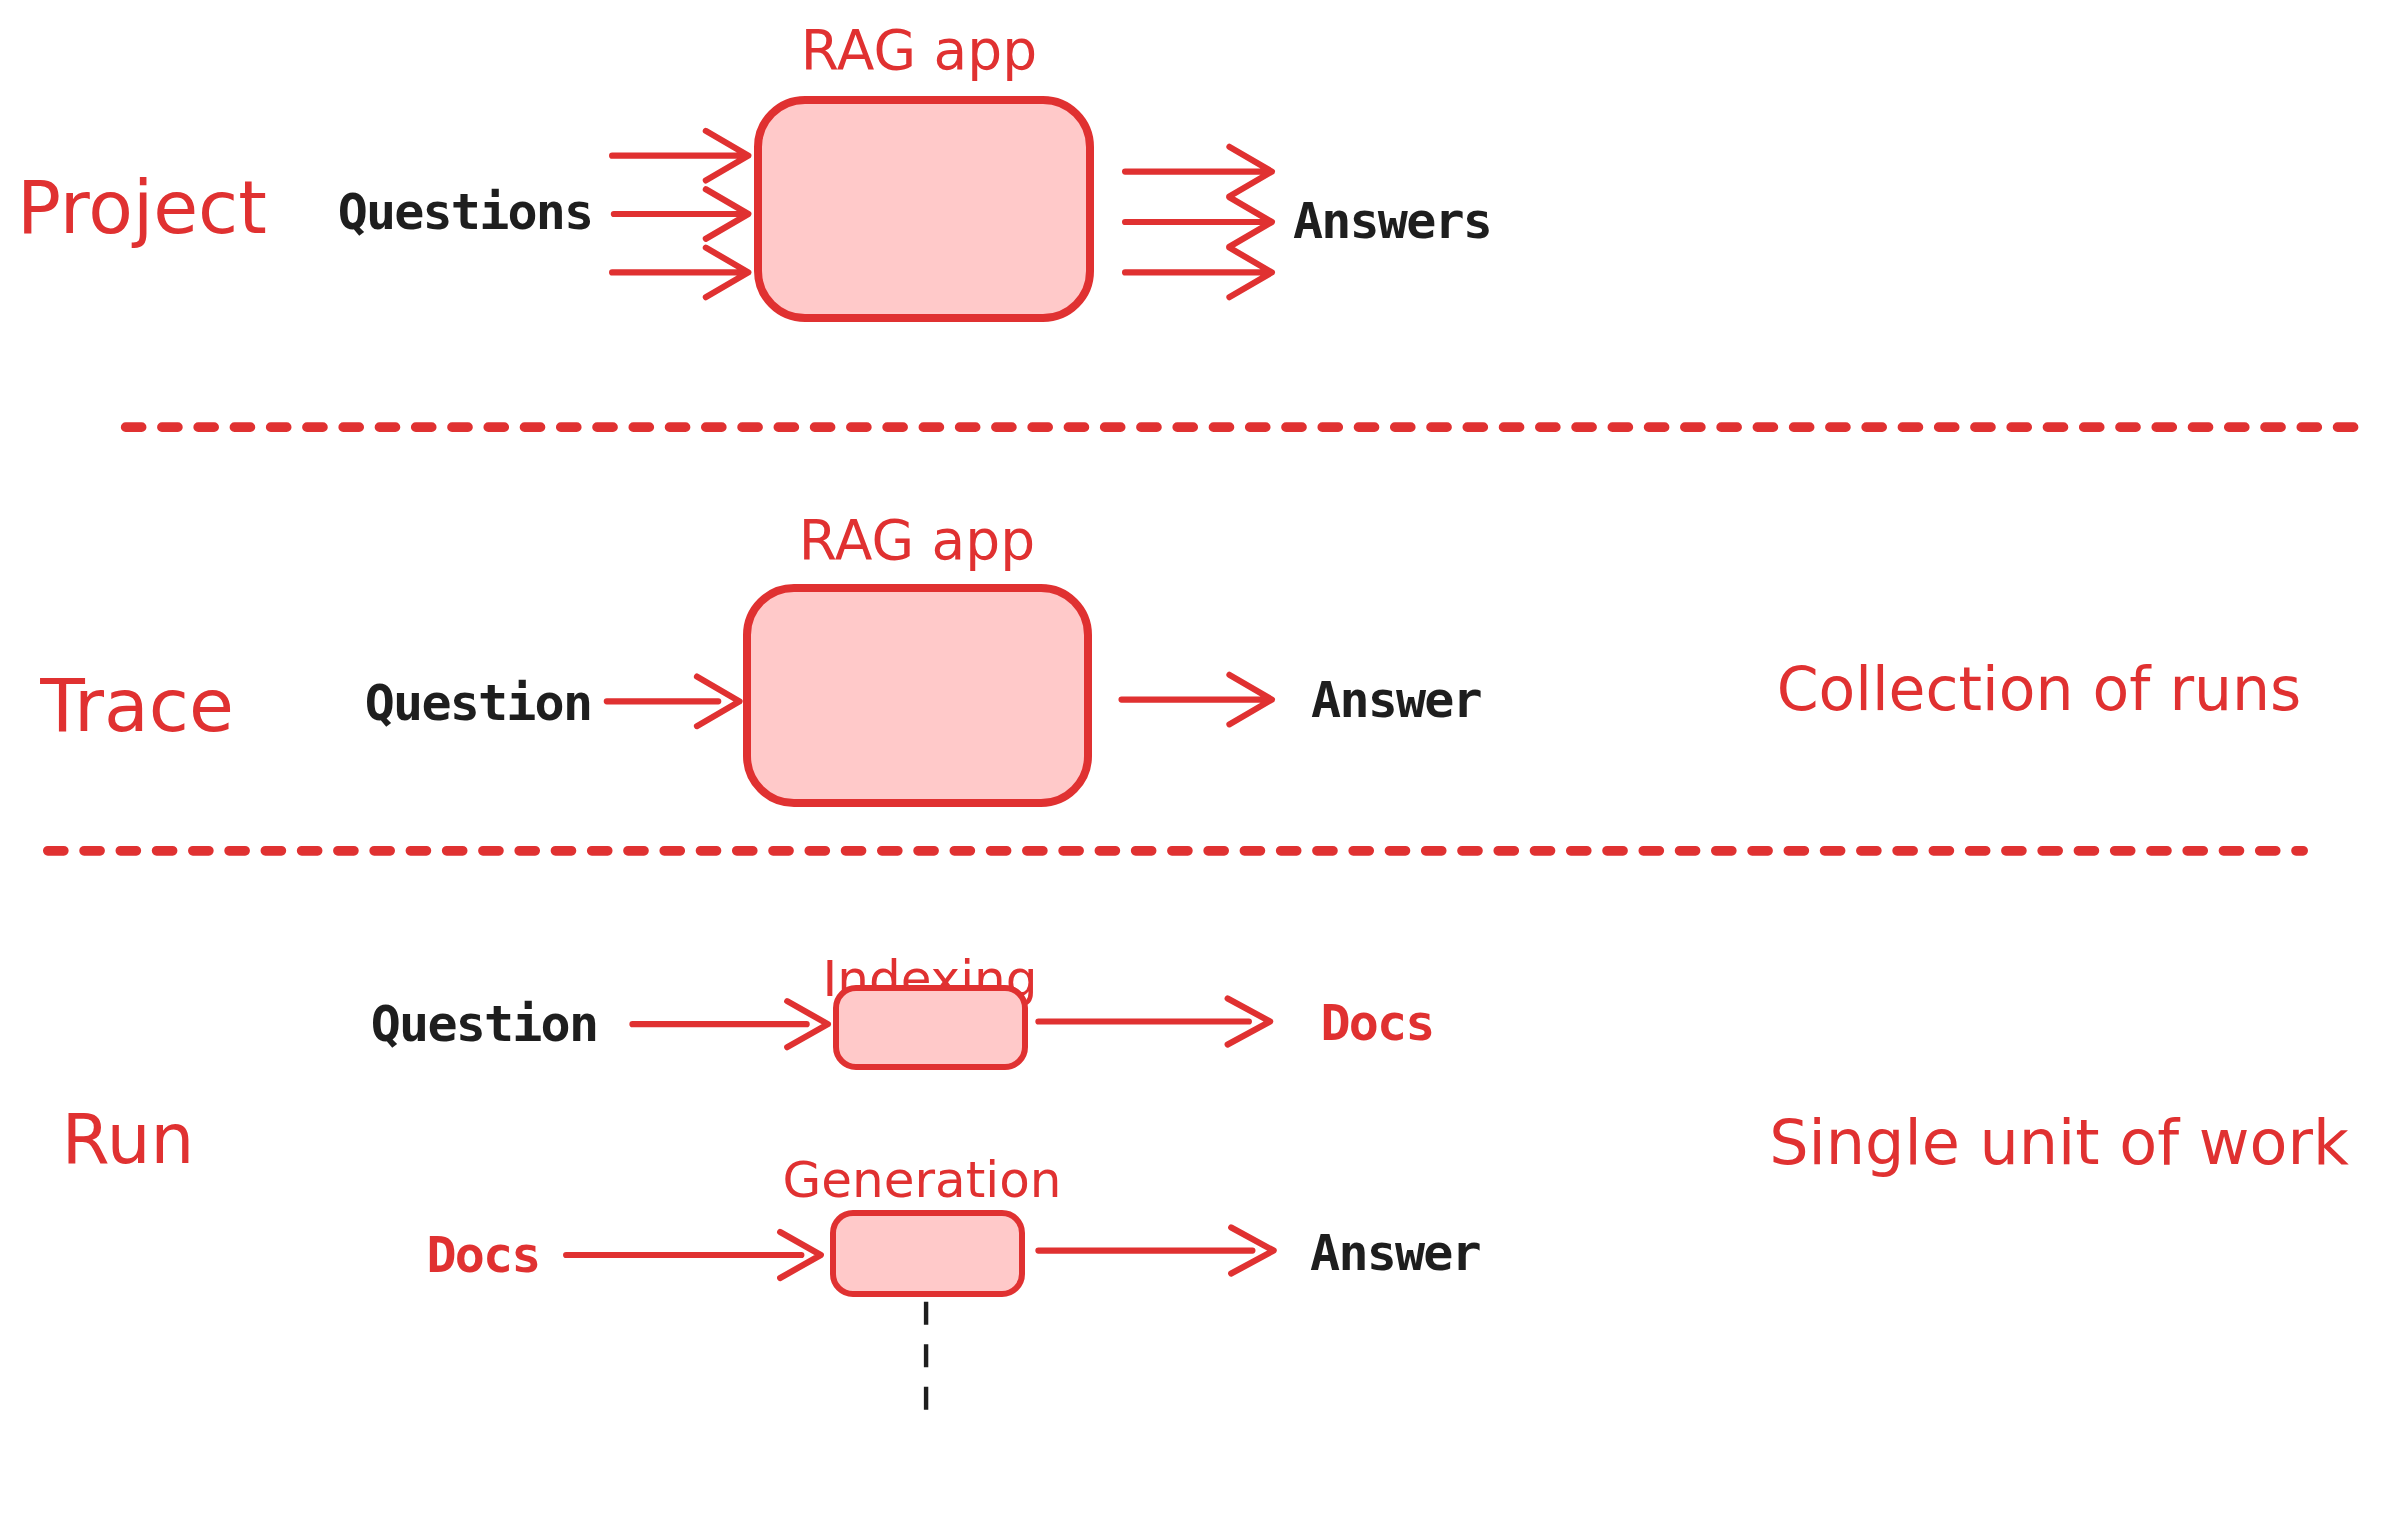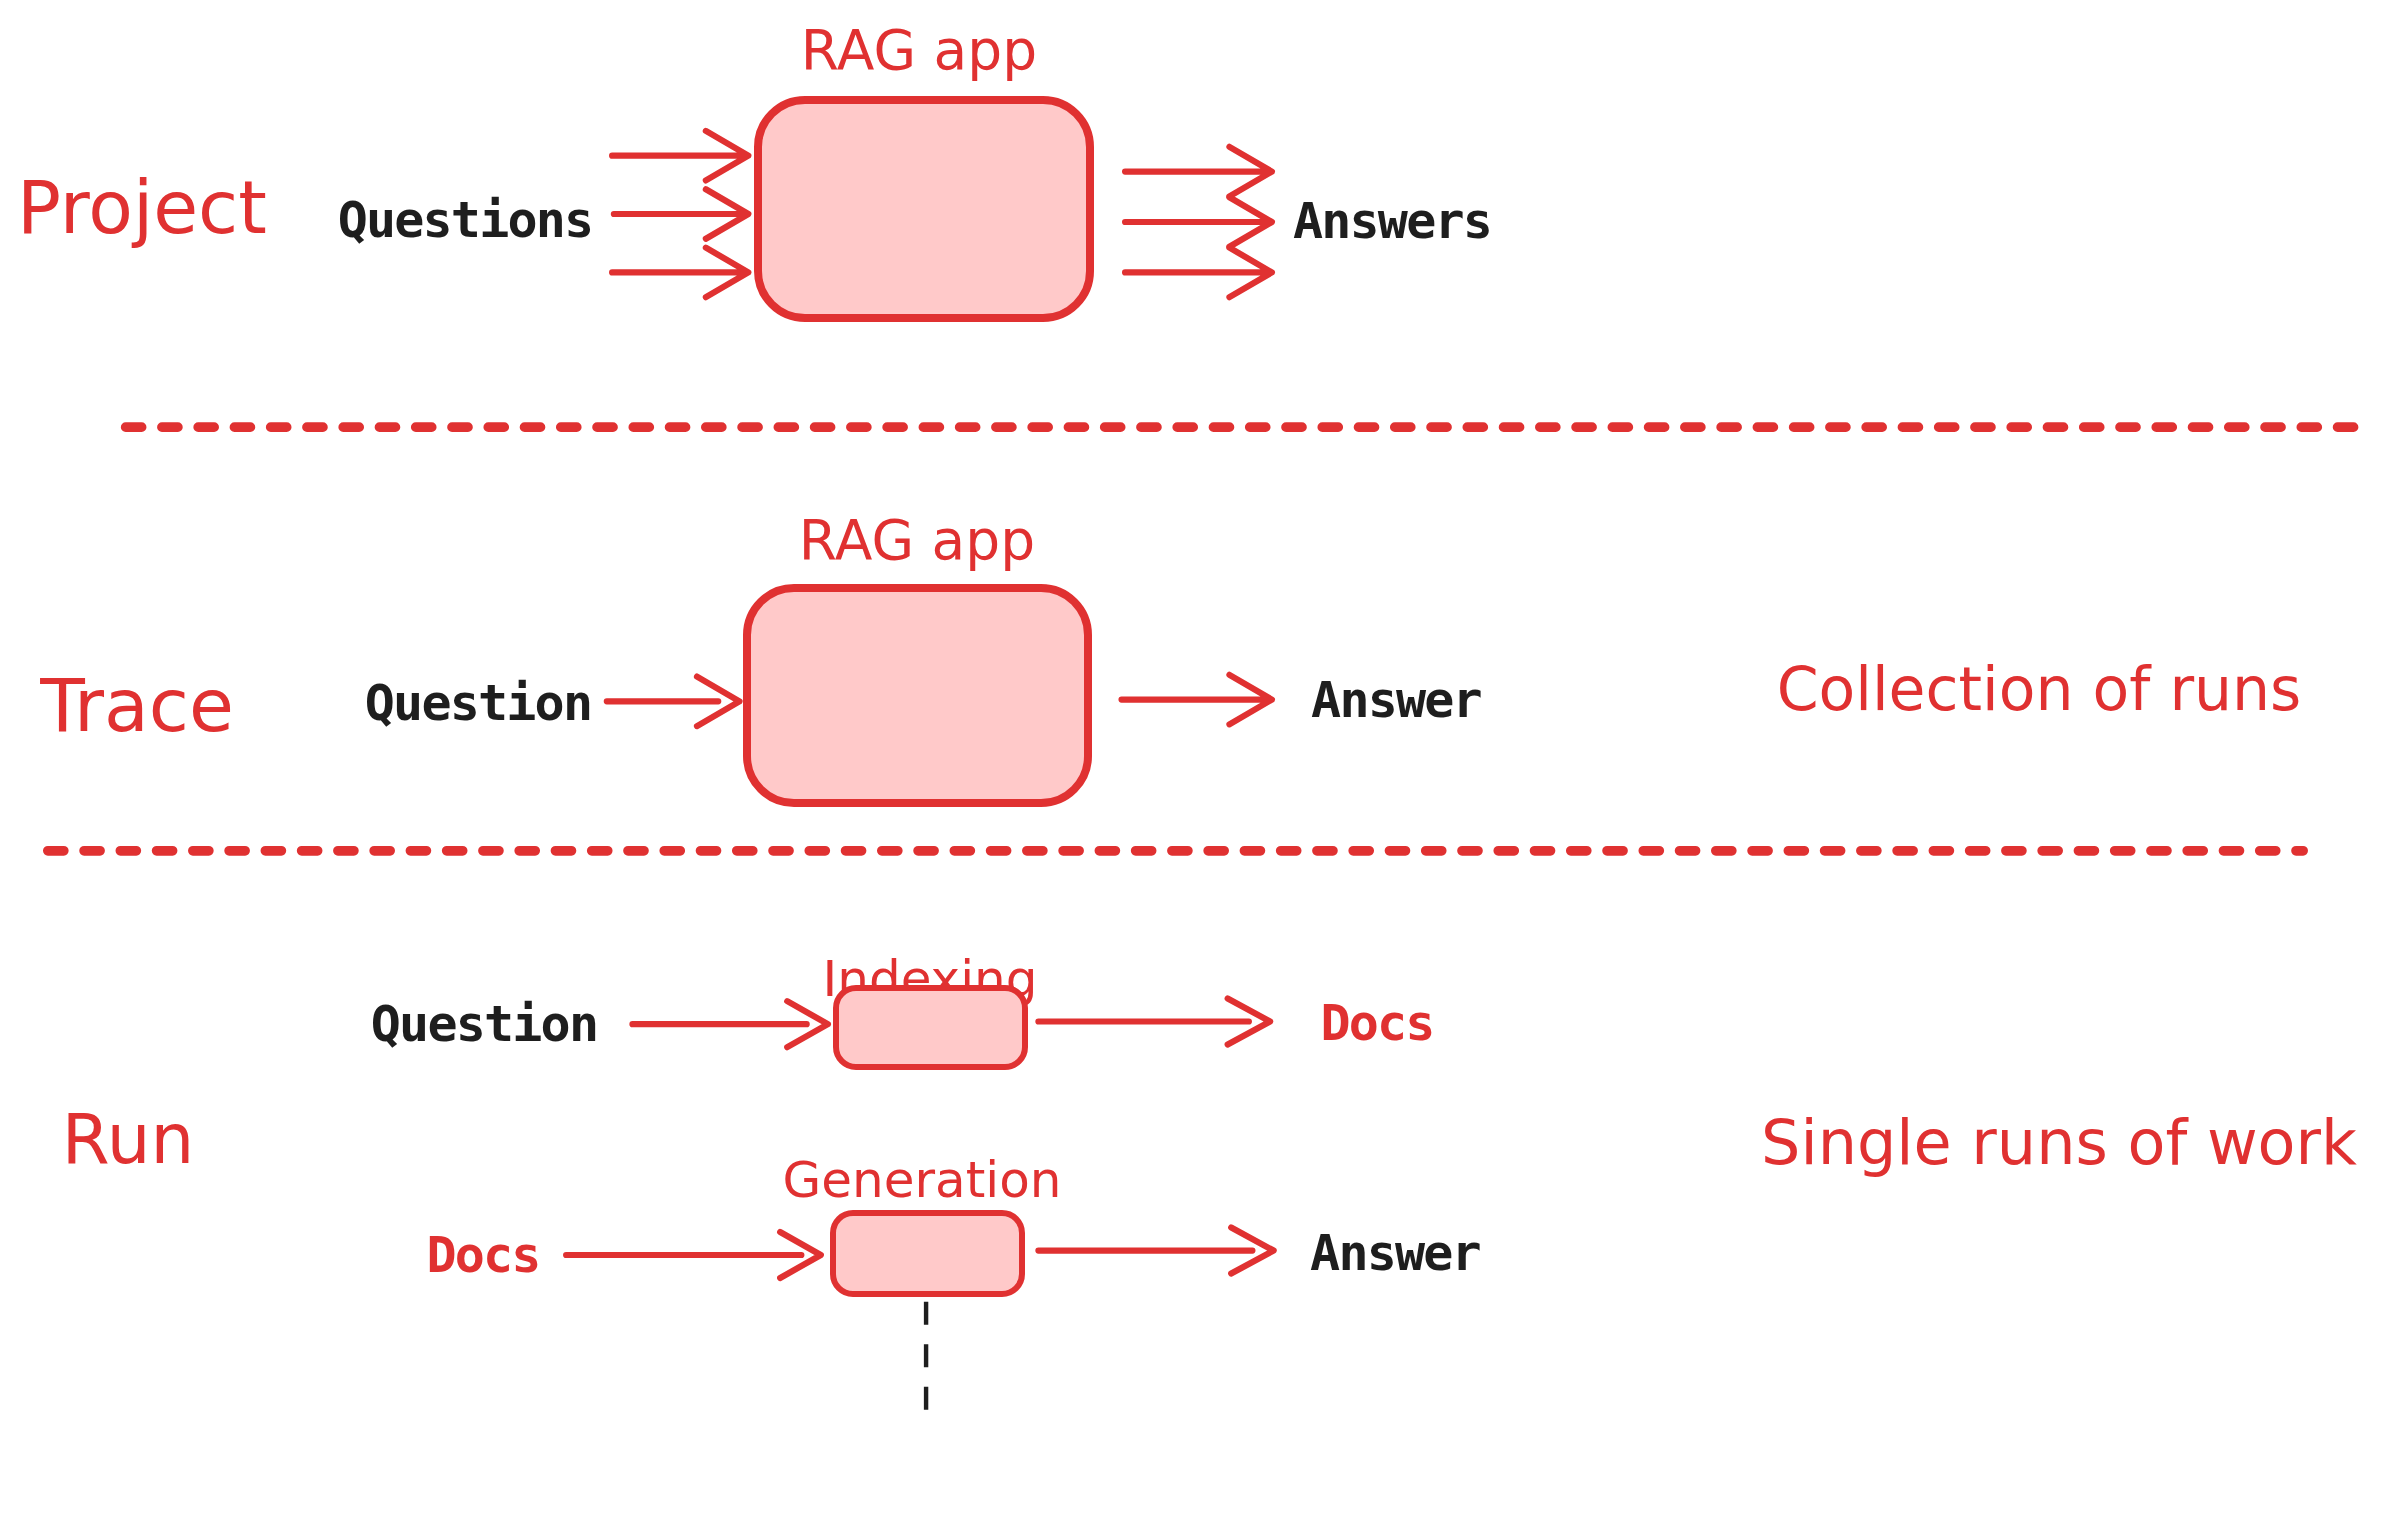--- a/index.html
+++ b/index.html
@@ -81,21 +81,21 @@
     <path class="arrow" d="M1174 1155 H1412 M1388 1129 L1436 1155 L1388 1181"></path>
 
     <path class="arrow" d="M640 1419 H906 M882 1393 L928 1419 L882 1445"></path>
     <path class="arrow" d="M1174 1414 H1416 M1392 1388 L1440 1414 L1392 1440"></path>
 
     <path class="dash-vert" d="M1047 1472 V1596"></path>
   </svg>
 
   <div class="lbl hand" style="left:142px; top:207px; font-size:73px;text-align:center;">Project</div>
 
-  <div class="lbl mono" style="left:465px; top:212px;margin-top:8px;">Questions</div>
+  <div class="lbl mono" style="left:465px; top:212px;">Questions</div>
 
   <div class="lbl hand" style="left:919px; top:50px; font-size:55px;">RAG app</div>
 
   <div class="box" style="left:754px; top:96px; width:340px; height:226px;"></div>
 
   <div class="lbl mono" style="left:1392px; top:221px;">Answers</div>
 
 
   <div class="lbl hand" style="left:137px; top:705px; font-size:73px;">Trace</div>
 
@@ -120,17 +120,17 @@
   <div class="lbl mono red" style="left:1377px; top:1023px;">Docs</div>
 
   <div class="lbl mono red" style="left:483px; top:1255px;">Docs</div>
 
   <div class="lbl hand" style="left:922px; top:1180px; font-size:50px;">Generation</div>
 
   <div class="box small" style="left:830px; top:1210px; width:195px; height:87px;"></div>
 
   <div class="lbl mono" style="left:1395px; top:1253px;">Answer</div>
 
-  <div class="lbl hand" style="left:2059px; top:1143px; font-size:62px;">Single runs of work</div>
+  <div class="lbl hand" style="left:2059px; top:1143px; font-size:62px;">Single unit of work</div>
 
 
 </div>
 
 
 </body></html>

